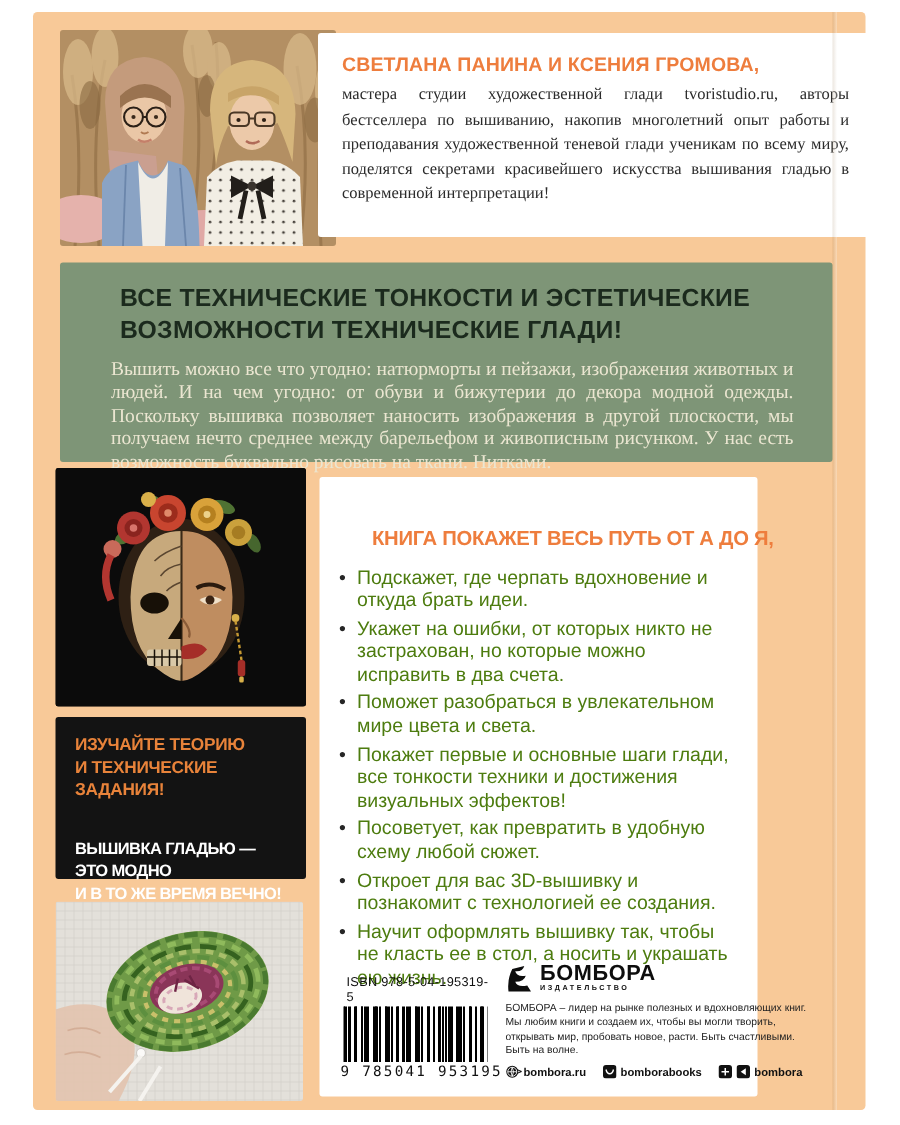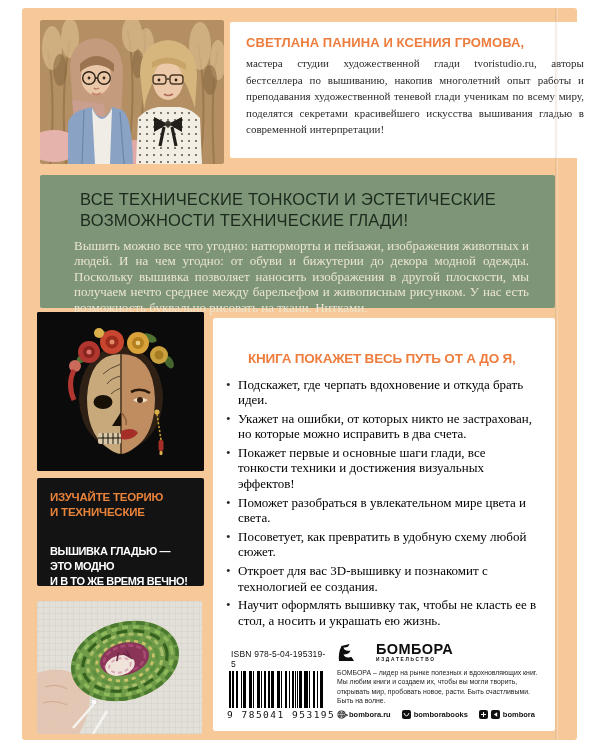--- a/index.html
+++ b/index.html
@@ -7,69 +7,69 @@
   body { background:#ffffff; font-family:"Liberation Sans", sans-serif; position:relative; overflow:hidden; }
 
   .cover { position:absolute; left:22px; top:8px; width:555px; height:732px;
            background:#f8c998; border-radius:3px; }
   .cover-fold { position:absolute; right:19px; top:0; bottom:0; width:3px;
                 background:linear-gradient(90deg, rgba(120,80,30,.14), rgba(255,255,255,.30)); }
 
   
   .authors-photo { position:absolute; left:18px; top:12px; width:184px; height:144px;
                    border-radius:2px; overflow:hidden; }
-  .intro-panel { position:absolute; left:208px; top:14px; width:368px; height:136px;
+  .intro-panel { position:absolute; left:190px; top:14px; width:368px; height:136px;
                  background:#ffffff; border-radius:2px; padding:13px 14px 0 16px; }
   .intro-heading { color:#ee7d3d; font-weight:bold; font-size:13px; letter-spacing:.1px; margin-bottom:5px; }
   .intro-text { font-family:"Liberation Serif", serif; font-size:11px; line-height:16.6px;
                 color:#2b2b2b; text-align:justify; }
 
   
   .green-banner { position:absolute; left:18px; top:167px; width:515px; height:133px;
                   background:#7e9577; border-radius:2px; padding:14px 26px 0 34px; }
-  .green-heading { color:#1b2a1d; font-weight:normal; font-size:16.5px; line-height:20.5px;
+  .green-heading { color:#1b2a1d; font-weight:bold; font-size:16.5px; line-height:20.5px;
                    letter-spacing:.2px; white-space:nowrap; margin-left:6px; }
   .green-text { margin-top:8px; font-family:"Liberation Serif", serif; font-size:13px;
                 line-height:15.4px; color:#ebe6d1; text-align:justify; }
 
   
   .frida-box { position:absolute; left:15px; top:304px; width:167px; height:159px;
                background:#0b0b0b; border-radius:2px; overflow:hidden; }
   .study-box { position:absolute; left:15px; top:470px; width:167px; height:108px;
                background:#131313; border-radius:2px; padding:12px 12px 0 13px; }
   .study-orange div { color:#e8833a; font-weight:bold; font-size:11.5px; line-height:15px;
                       letter-spacing:-0.2px; white-space:nowrap; }
   .study-white { margin-top:24px; }
   .study-white div { color:#ffffff; font-weight:bold; font-size:11px; line-height:15px;
                      letter-spacing:-0.4px; white-space:nowrap; }
   .artichoke-photo { position:absolute; left:15px; top:593px; width:165px; height:133px;
                      border-radius:2px; overflow:hidden; }
 
   
-  .promise-panel { position:absolute; left:191px; top:310px; width:342px; height:413px;
+  .promise-panel { position:absolute; left:191px; top:310px; width:292px; height:413px;
                    background:#ffffff; border-radius:2px; padding:32px 18px 0 12px; }
   .promise-heading { color:#ee7d3d; font-weight:bold; font-size:13.5px; line-height:17.5px;
                      letter-spacing:-0.2px; white-space:nowrap; margin-left:23px; }
   .promise-list { list-style:none; margin-top:9px; }
-  .promise-list li { position:relative; font-family:Liberation Serif, serif; font-size:13px;
-                     line-height:15.6px; color:#000000; padding-left:13px; margin-bottom:3px; }
+  .promise-list li { position:relative; font-family:Liberation Sans, sans-serif; font-size:13px;
+                     line-height:15.6px; color:#4d7c0f; padding-left:13px; margin-bottom:3px; }
   .promise-list li::before { content:"•"; position:absolute; left:1px; top:0; color:#262626; }
 
   
   .barcode-block { position:absolute; left:14px; bottom:11px; width:102px; }
   .isbn-label { font-size:8.5px; color:#111; letter-spacing:.2px; margin-bottom:2px; margin-left:4px; }
   .barcode-bars { height:37px; width:96px; margin-left:2px; background-color:#fff;
     background-image:
       repeating-linear-gradient(90deg, #000 0 1px, rgba(0,0,0,0) 1px 4px),
       repeating-linear-gradient(90deg, #000 0 2px, rgba(0,0,0,0) 2px 7px),
       repeating-linear-gradient(90deg, rgba(0,0,0,0) 0 3px, #000 3px 4px, rgba(0,0,0,0) 4px 9px); }
   .barcode-digits { font-family:"DejaVu Sans Mono", monospace; font-size:9.5px; color:#111;
                     letter-spacing:1.5px; margin-top:1px; white-space:nowrap; }
   .publisher-block { position:absolute; left:124px; bottom:12px; width:206px; }
-  .logo-row { display:flex; align-items:flex-start; gap:20px; }
+  .logo-row { display:flex; align-items:flex-start; gap:4px; }
   .logo-texts { line-height:1; }
   .publisher-name { font-weight:bold; font-size:14.5px; color:#0d0d0d; letter-spacing:.4px; }
   .publisher-subtitle { font-weight:bold; font-size:4.8px; color:#0d0d0d; letter-spacing:1.7px; margin-top:2px; }
   .publisher-description { margin-top:5px; font-size:6.9px; line-height:9.2px; color:#222; }
   .social-row { display:flex; align-items:center; gap:11px; margin-top:5px; }
   .social-item { display:flex; align-items:flex-end; gap:3px; }
   .social-item span.lbl { font-size:7.5px; font-weight:bold; color:#111; }
   .social-item svg { display:block; }
 </style>
 </head>
@@ -213,20 +213,21 @@
         <rect x="121.5" y="128" width="5" height="11" rx="2" fill="#a52e28"></rect>
         <rect x="122.5" y="139" width="3" height="4" rx="1" fill="#d9b04a"></rect>
       </g>
     </svg>
   </div>
 
   <div class="study-box">
     <div class="study-orange">
       <div>ИЗУЧАЙТЕ ТЕОРИЮ</div>
       <div>И ТЕХНИЧЕСКИЕ</div>
+      <div>ЗАДАНИЯ!</div>
     </div>
     <div class="study-white">
       <div>ВЫШИВКА ГЛАДЬЮ —</div>
       <div>ЭТО МОДНО</div>
       <div>И В ТО ЖЕ ВРЕМЯ ВЕЧНО!</div>
     </div>
   </div>
 
   <div class="artichoke-photo">
     <svg width="165" height="133" viewBox="0 0 165 133" xmlns="http://www.w3.org/2000/svg">
@@ -257,22 +258,22 @@
         <path d="M88,52 L96,60 M84,50 L80,58 M92,50 L94,58" stroke="#6e2444" stroke-width="1.6"></path>
       </g>
     </svg>
   </div>
 
   <div class="promise-panel">
     <div class="promise-heading">КНИГА ПОКАЖЕТ ВЕСЬ ПУТЬ ОТ А ДО Я,</div>
     <ul class="promise-list">
       <li>Подскажет, где черпать вдохновение и откуда брать идеи.</li>
       <li>Укажет на ошибки, от которых никто не застрахован, но которые можно исправить в два счета.</li>
+      <li>Поможет разобраться в увлекательном мире цвета и света.</li>
       <li>Покажет первые и основные шаги глади, все тонкости техники и достижения визуальных эффектов!</li>
-      <li>Поможет разобраться в увлекательном мире цвета и света.</li>
       <li>Посоветует, как превратить в удобную схему любой сюжет.</li>
       <li>Откроет для вас 3D-вышивку и познакомит с технологией ее создания.</li>
       <li>Научит оформлять вышивку так, чтобы не класть ее в стол, а носить и украшать ею жизнь.</li>
     </ul>
 
     <div class="barcode-block">
       <div class="isbn-label">ISBN 978-5-04-195319-5</div>
       <div class="barcode-bars"></div>
       <div class="barcode-digits">
         <span>9 785041 953195</span>

